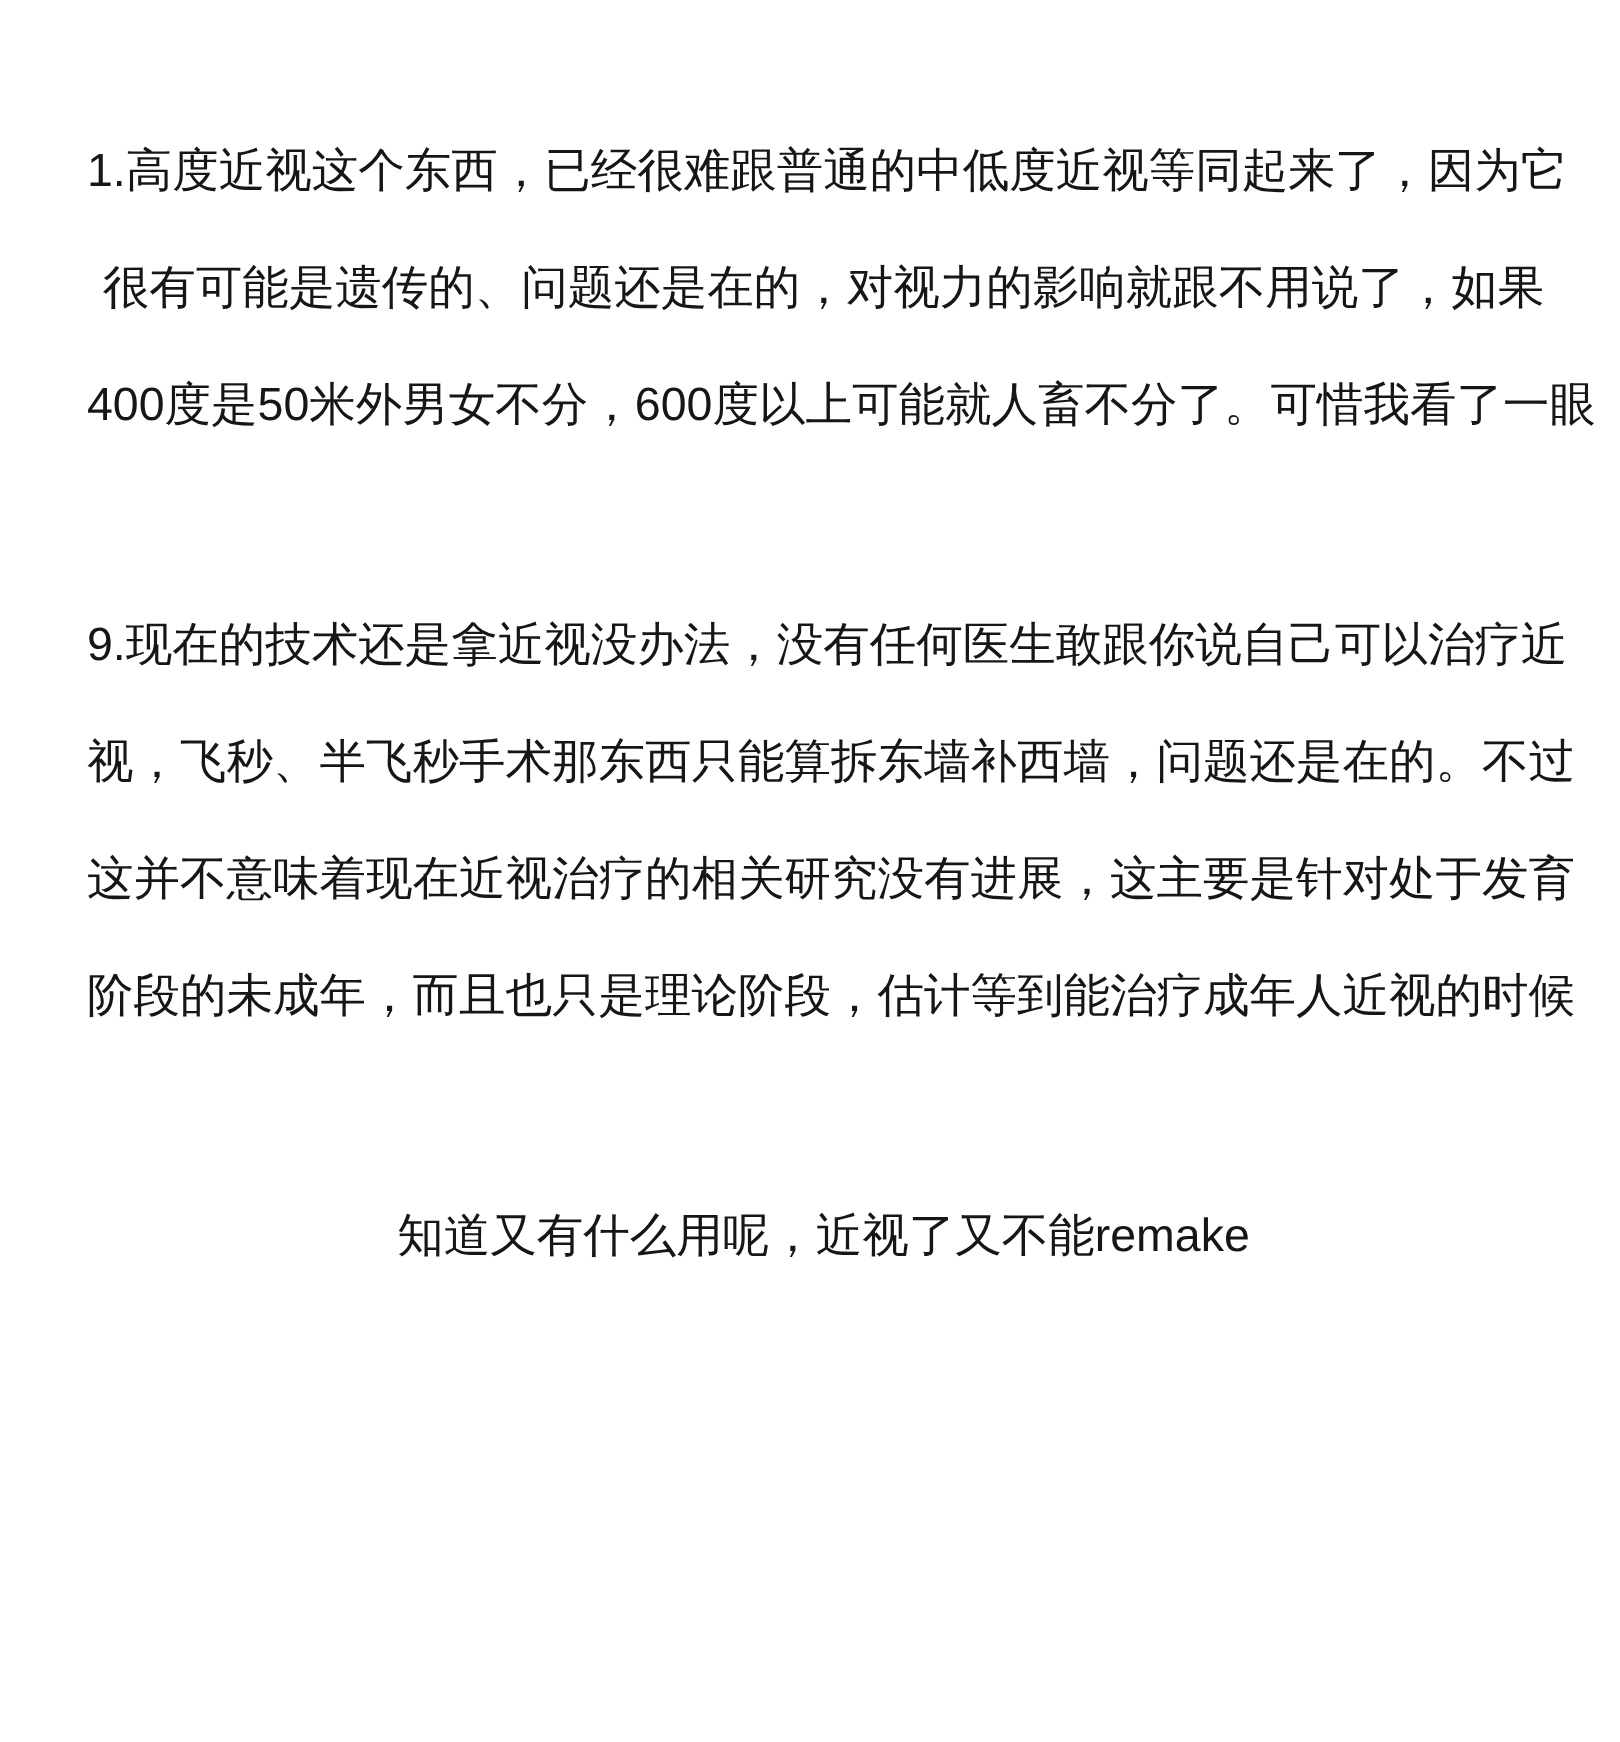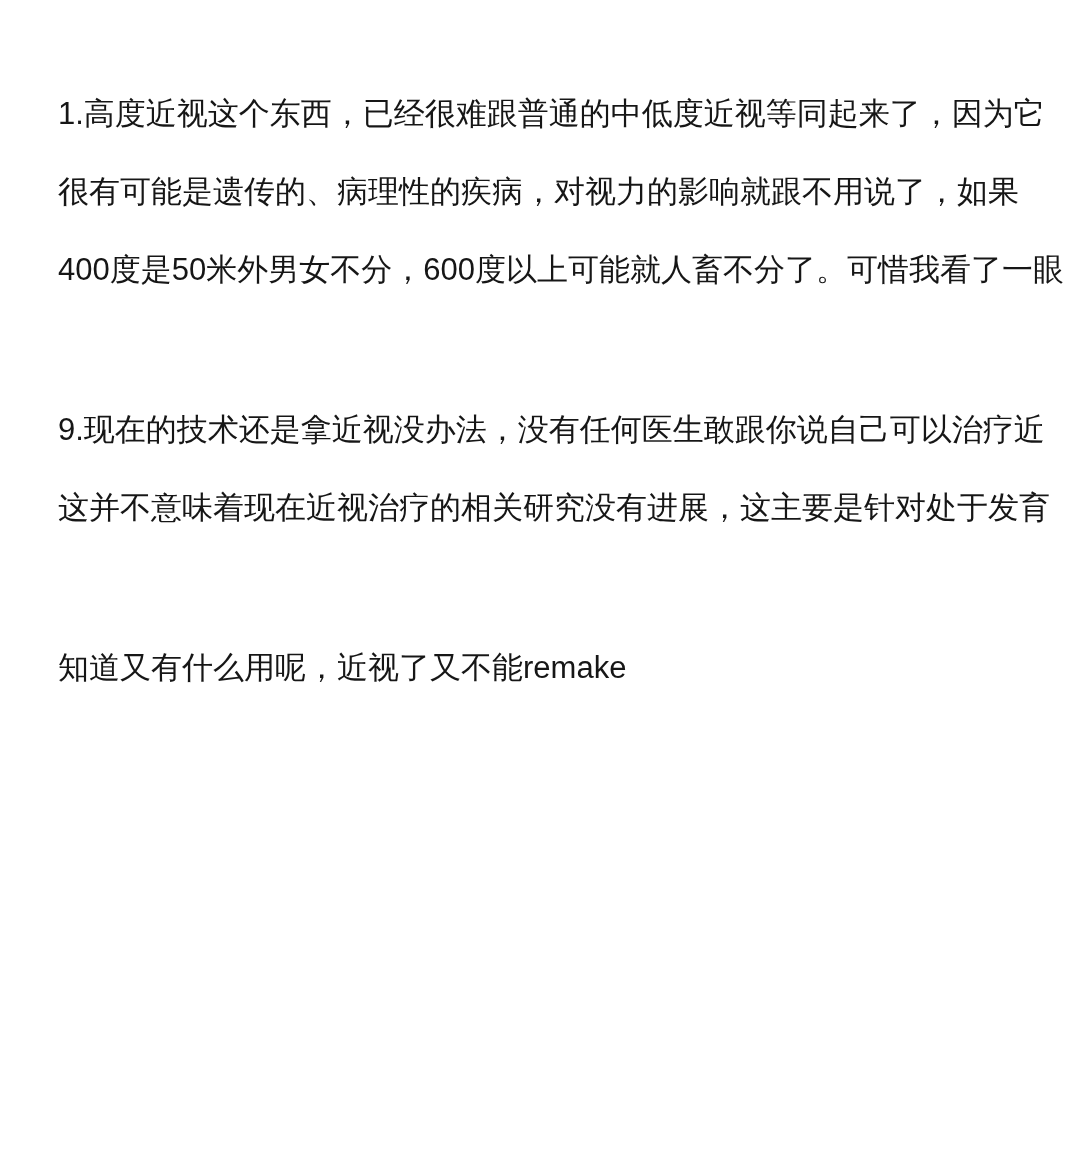--- a/index.html
+++ b/index.html
@@ -14,42 +14,45 @@
     font-family: "Liberation Sans", "DejaVu Sans", sans-serif;
     color: #161616;
   }
   .document {
     box-sizing: border-box;
     width: 1080px;
     padding: 75px 40px 0 58px;
   }
   .paragraph {
     margin: 0 0 82px 0;
+    text-align: center;
   }
   .paragraph:last-child {
     margin-bottom: 0;
   }
   .text-line {
     font-size: 31px;
     line-height: 78px;
     height: 78px;
     white-space: nowrap;
     letter-spacing: 0;
     font-weight: 400;
   }
 </style>
 </head>
 <body>
 
 <div class="document">
     <div class="paragraph">
       <div class="text-line">1.高度近视这个东西，已经很难跟普通的中低度近视等同起来了，因为它</div>
-      <div class="text-line">很有可能是遗传的、病理性的疾病，对视力的影响就跟不用说了，如果</div>
+      <div class="text-line">很有可能是遗传的、问题还是在的，对视力的影响就跟不用说了，如果</div>
       <div class="text-line">400度是50米外男女不分，600度以上可能就人畜不分了。可惜我看了一眼</div>
     </div>
     <div class="paragraph">
       <div class="text-line">9.现在的技术还是拿近视没办法，没有任何医生敢跟你说自己可以治疗近</div>
+      <div class="text-line">视，飞秒、半飞秒手术那东西只能算拆东墙补西墙，问题还是在的。不过</div>
       <div class="text-line">这并不意味着现在近视治疗的相关研究没有进展，这主要是针对处于发育</div>
+      <div class="text-line">阶段的未成年，而且也只是理论阶段，估计等到能治疗成年人近视的时候</div>
     </div>
     <div class="paragraph">
       <div class="text-line">知道又有什么用呢，近视了又不能remake</div>
     </div>
   </div>
 
 </body></html>

